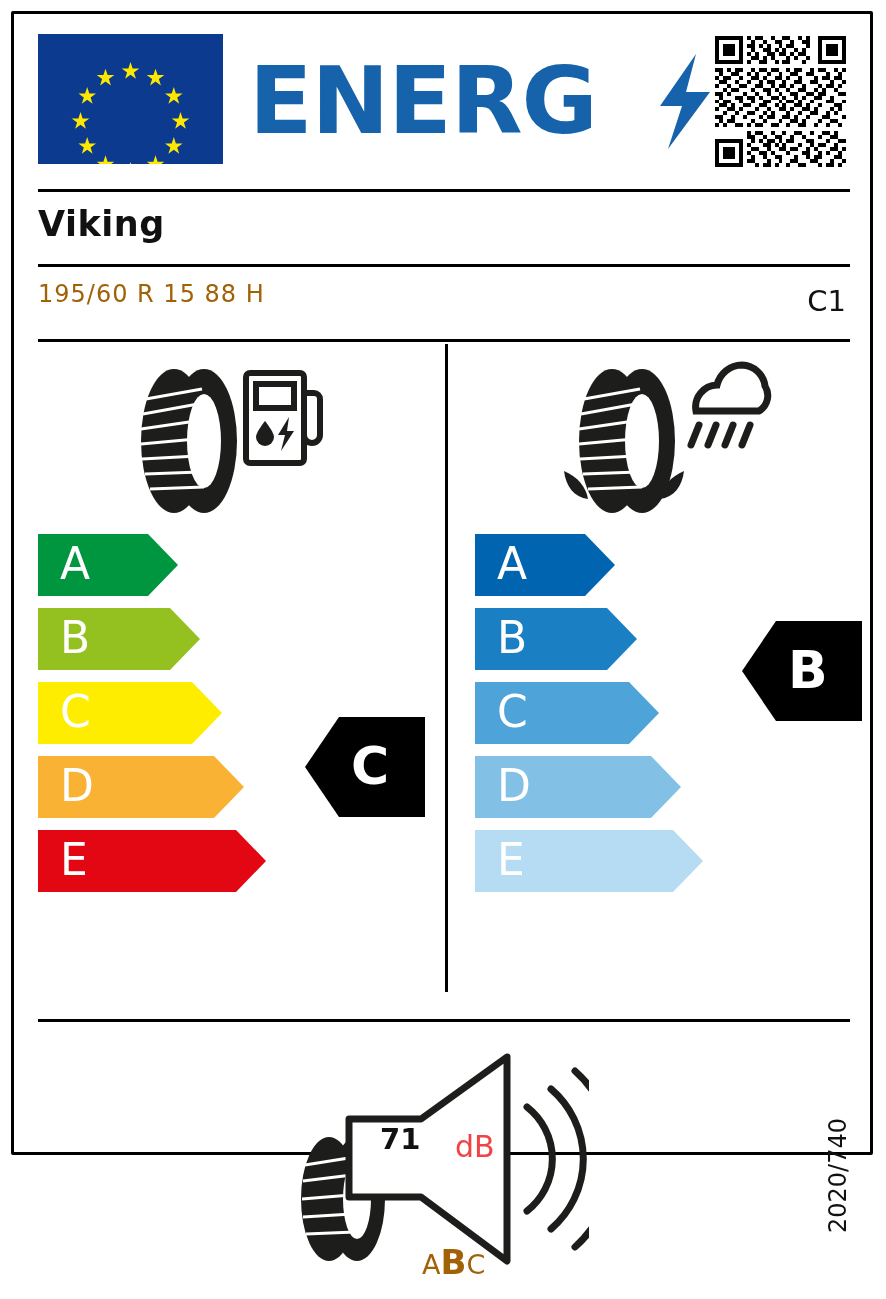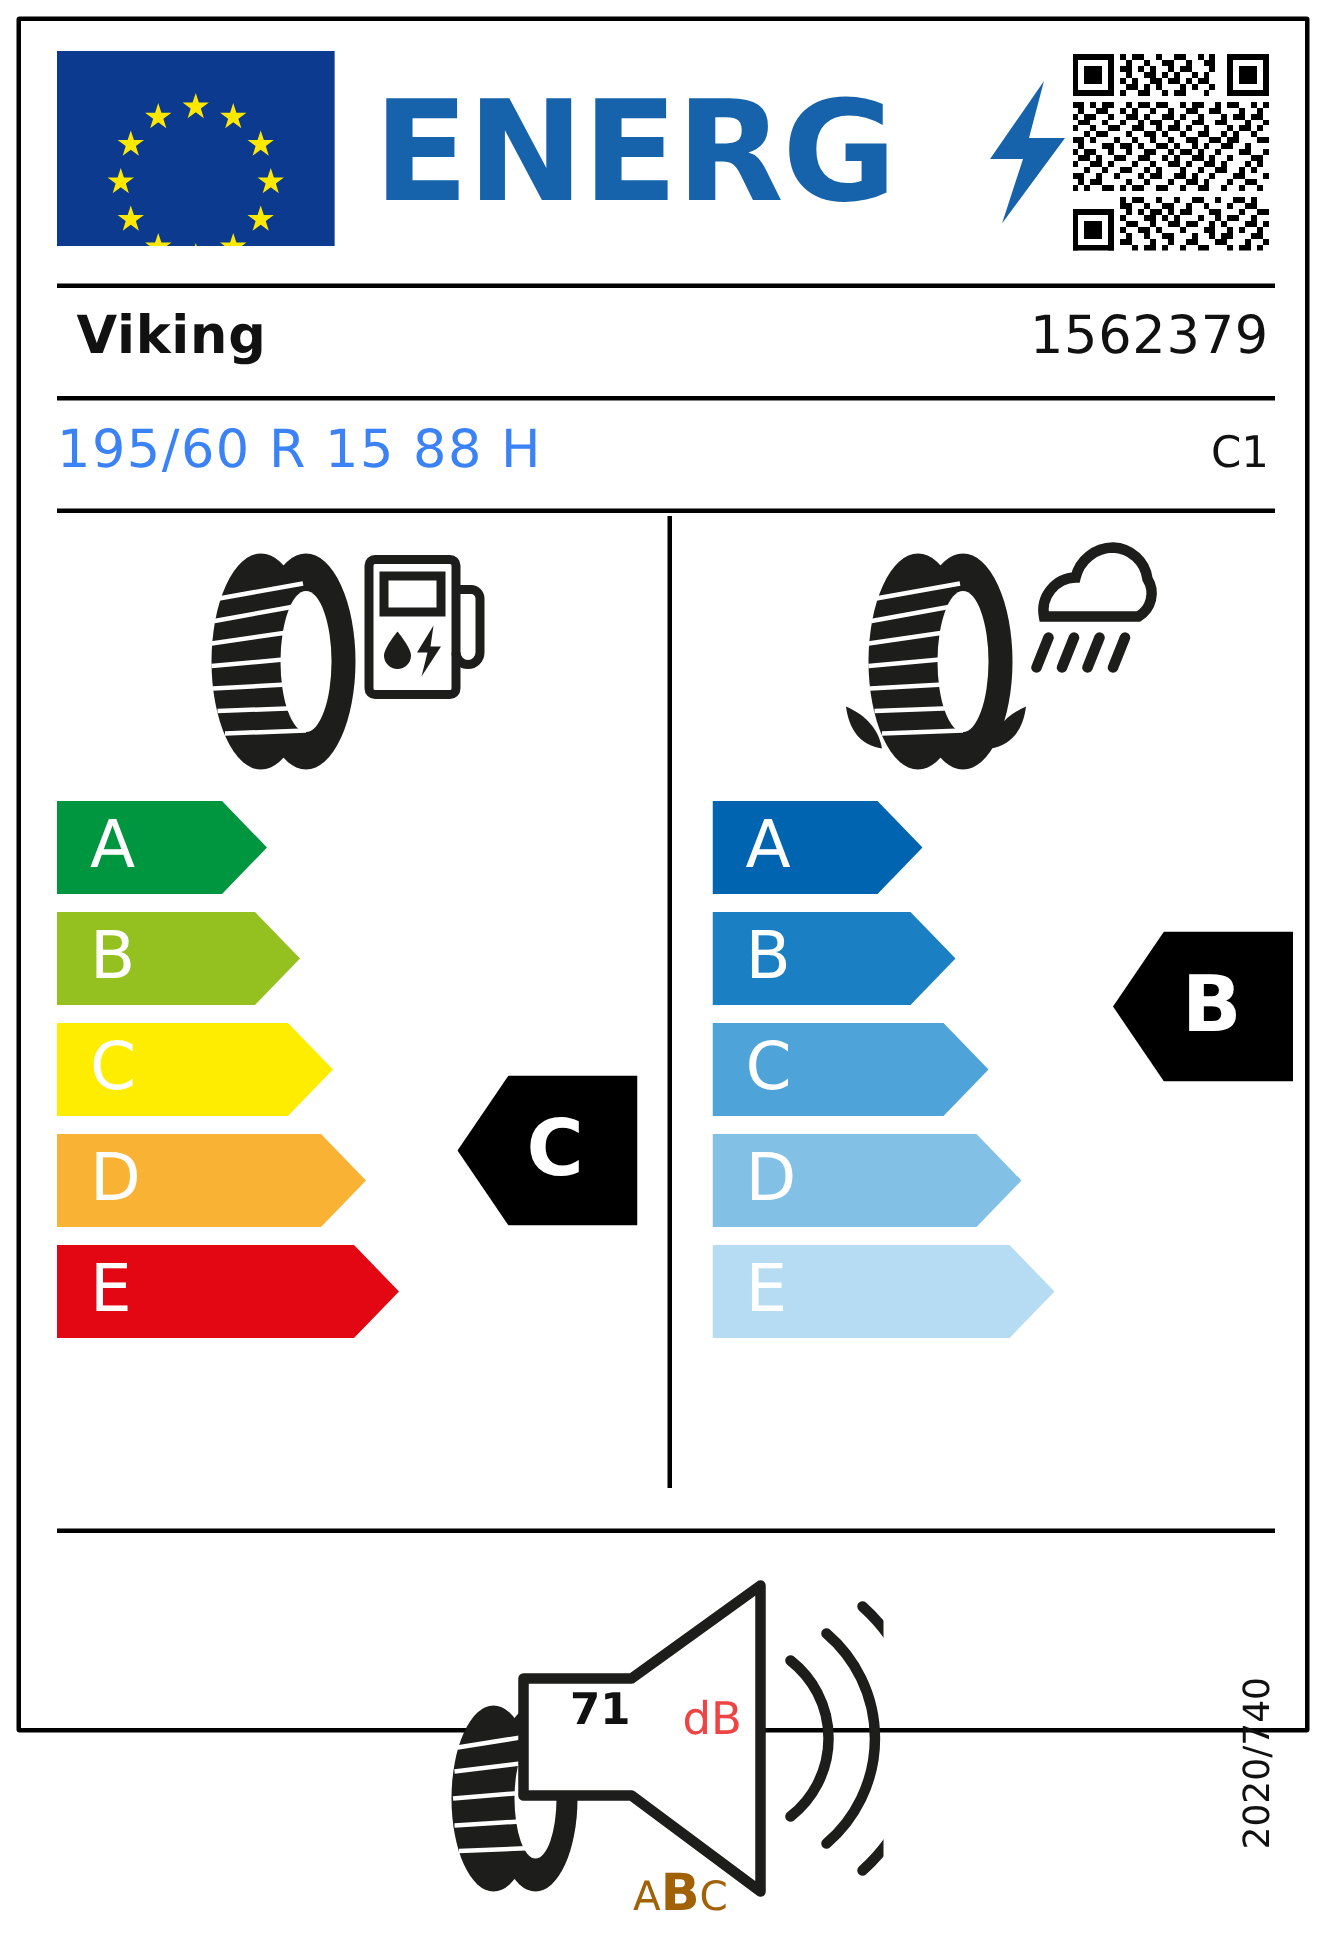--- a/index.html
+++ b/index.html
@@ -26,30 +26,30 @@
   }
   .bolt{position:absolute;left:640px;top:40px;}
   .qr{position:absolute;right:24px;top:22px;width:131px;height:131px;}
 
   
   .hline{position:absolute;left:24px;width:812px;height:3px;background:#000;}
 
   
   .brand{
     position:absolute;left:24px;top:190px;
-    font-size:35px;font-weight:bold;color:#111;letter-spacing:0.5px;margin-left:13px;
+    font-size:35px;font-weight:bold;color:#111;letter-spacing:0.5px;
   }
   .model{
     position:absolute;right:24px;top:190px;
     font-size:35px;color:#111;letter-spacing:0.5px;
   }
   
   .size{
     position:absolute;left:24px;top:266px;
-    font-size:35px;color:#3b82f6;letter-spacing:1px;text-align:center;
+    font-size:24px;color:#a16207;letter-spacing:1px;text-align:center;
   }
   .classid{
     position:absolute;right:24px;top:270px;
     font-size:29px;color:#111;
   }
 
   
   .vline{position:absolute;left:431px;top:330px;width:3px;height:648px;background:#000;}
 
   
@@ -410,21 +410,20 @@
             <rect x="28" y="32" width="2" height="1"></rect>
             <rect x="31" y="32" width="1" height="1"></rect>
         </g>
       </svg>
     </div>
   </div>
 
   <div class="hline" style="top:175px;"></div>
 
   <div class="brand">Viking</div>
-  <div class="model">1562379</div>
 
   <div class="hline" style="top:250px;"></div>
 
   <div class="size">195/60 R 15 88 H</div>
   <div class="classid">C1</div>
 
   <div class="hline" style="top:325px;"></div>
 
   <div class="vline"></div>
 

